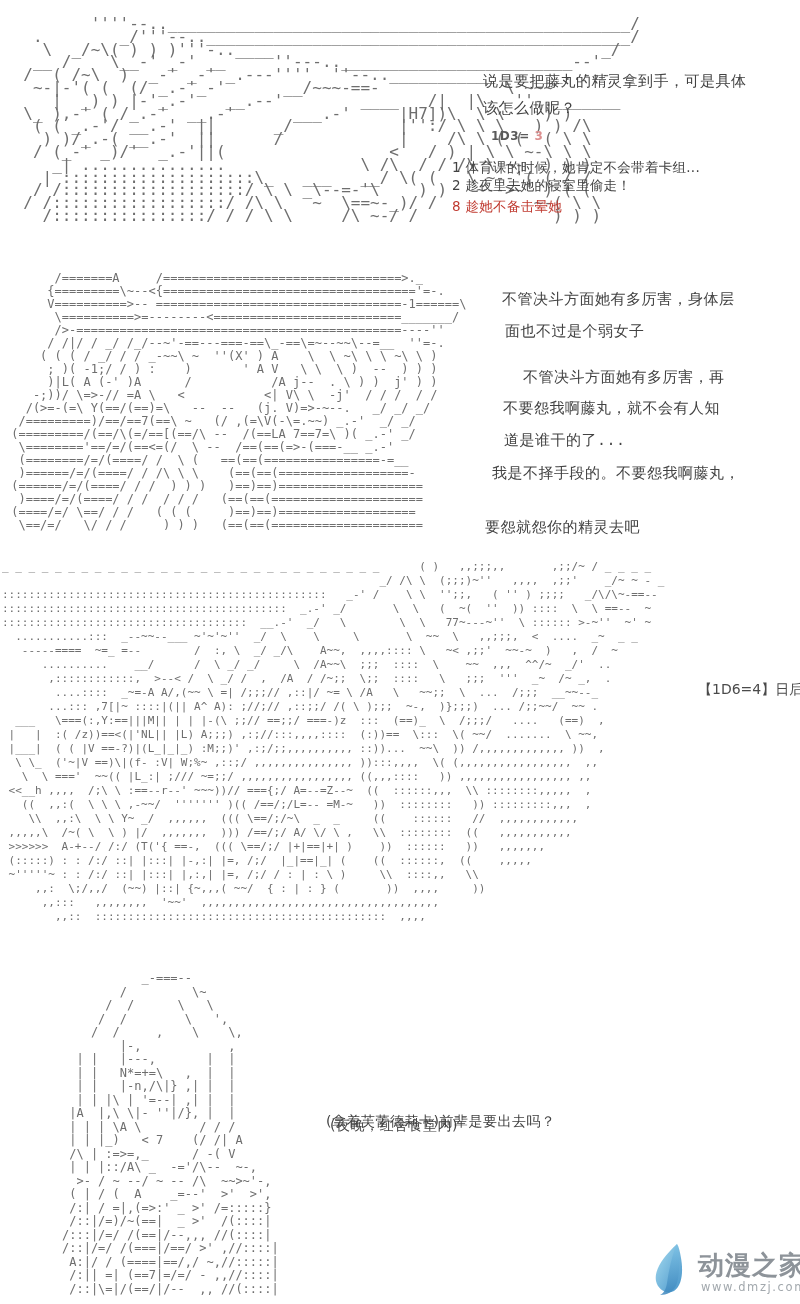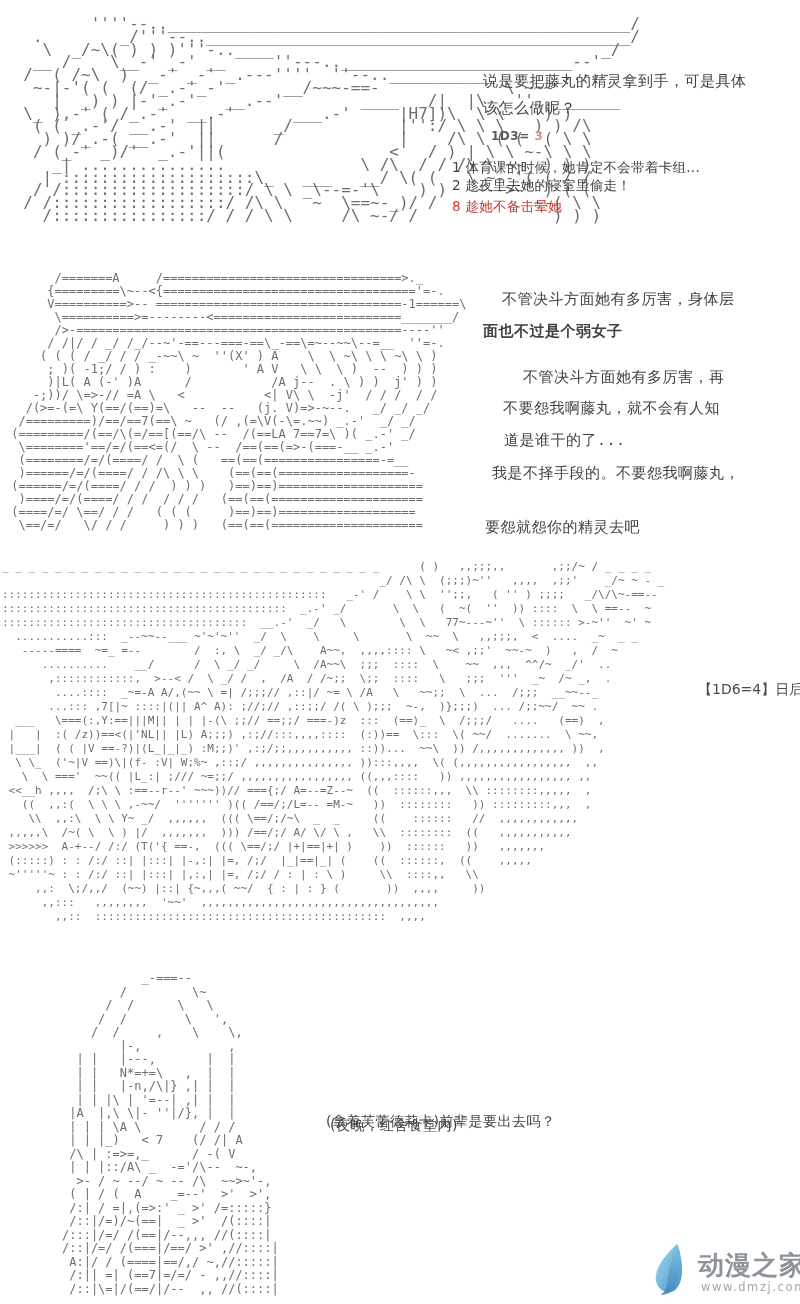--- a/index.html
+++ b/index.html
@@ -27,21 +27,21 @@
   .caption{position:absolute;color:#4a4a4a;font-size:14px;white-space:nowrap;}
   
   #d1l1{left:483px;top:72px;}
   #d1l2{left:483px;top:99px;}
   #d1dice{left:491px;top:129px;}
   #d1o1{left:452px;top:159px;}
   #d1o2{left:452px;top:177px;}
   #d1o3{left:452px;top:198px;}
   
   #d2l1{left:502px;top:290px;}
-  #d2l2{left:483px;top:322px;font-weight:bold;}
+  #d2l2{left:505px;top:322px;}
   #d2l3{left:523px;top:368px;}
   #d2l4{left:503px;top:399px;}
   #d2l5{left:504px;top:431px;font-family:Liberation Mono, monospace;}
   #d2l6{left:492px;top:464px;}
   #d2l7{left:485px;top:518px;}
   
   #p3cap{left:698px;top:681px;}
   
   #d4l1{left:330px;top:1077px;font-size:14px;margin-top:40px;}
   #d4l2{left:326px;top:1113px;font-size:14px;}

